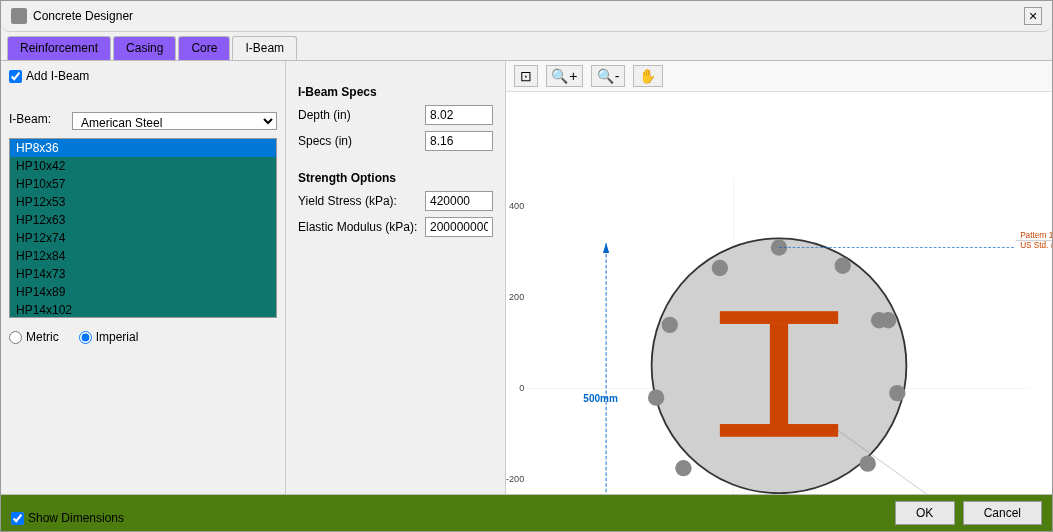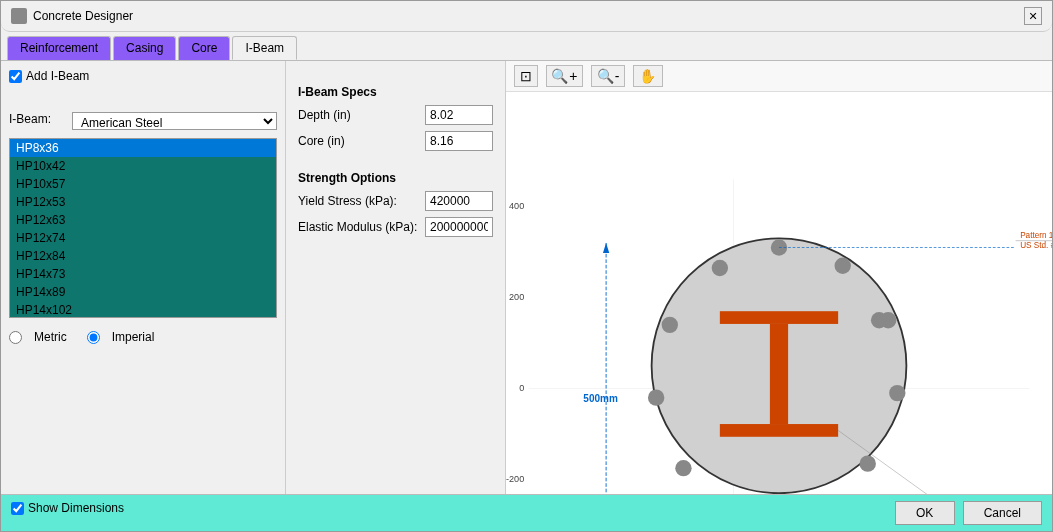--- a/index.html
+++ b/index.html
@@ -52,33 +52,33 @@
       padding: 2px 6px; cursor: pointer;
     }
     .beam-list-item.selected { background: #0078d7; color: white; }
     .specs-section { margin-top: 16px; }
     .section-title { font-weight: bold; margin-bottom: 6px; }
     .spec-row { display: flex; align-items: center; margin-bottom: 6px; }
     .spec-label { width: 135px; font-size: 12px; }
     .spec-input { width: 68px; padding: 2px 4px; border: 1px solid #999; font-size: 12px; }
     .strength-section { margin-top: 8px; }
     .radio-row { display: flex; gap: 20px; margin-top: 4px; }
-    .radio-label { display: flex; align-items: center; gap: 12px; cursor: pointer; }
+    .radio-label { display: flex; align-items: center; gap: 4px; cursor: pointer; }
 
     
     .right-panel { flex: 1; display: flex; flex-direction: column; background: white; }
     .canvas-toolbar { display: flex; align-items: center; padding: 4px 8px; gap: 8px; border-bottom: 1px solid #ddd; background: #f8f8f8; }
     .toolbar-btn { border: 1px solid #bbb; background: #f0f0f0; padding: 2px 5px; cursor: pointer; font-size: 13px; }
     .canvas-area { flex: 1; position: relative; overflow: hidden; background: #f0abfc; }
     .canvas-svg { width: 100%; height: 100%; }
 
     
     .bottom-bar {
-      display: flex; align-items: flex-start; justify-content: space-between;
-      padding: 6px 10px; border-top: 1px solid #bbb; background: #5eead4;
+      display: flex; align-items: flex-end; justify-content: space-between;
+      padding: 6px 10px; border-top: 1px solid #bbb; background: #4d7c0f;
     }
     .show-dim { display: flex; align-items: center; gap: 4px; }
     .bottom-buttons { display: flex; gap: 8px; }
     .btn {
       padding: 4px 20px; border: 1px solid #999; background: #e8e8e8;
       cursor: pointer; font-size: 12px; min-width: 60px;
     }
   </style>
 </head>
 <body>
@@ -148,21 +148,21 @@
 
     <div style="width:220px; padding: 8px 12px; border-right: 1px solid #ccc; display:flex; flex-direction:column; gap:6px;">
 
       <div class="specs-section">
         <div class="section-title">I-Beam Specs</div>
         <div class="spec-row">
           <span class="spec-label">Depth (in)</span>
           <input class="spec-input" type="text" value="8.02" style="">
         </div>
         <div class="spec-row">
-          <span class="spec-label">Core (in)</span>
+          <span class="spec-label">Specs (in)</span>
           <input class="spec-input" type="text" value="8.16" style="">
         </div>
       </div>
 
       <div class="strength-section">
         <div class="section-title">Strength Options</div>
         <div class="spec-row">
           <span class="spec-label">Yield Stress (kPa):</span>
           <input class="spec-input" type="text" value="420000" style="">
         </div>

